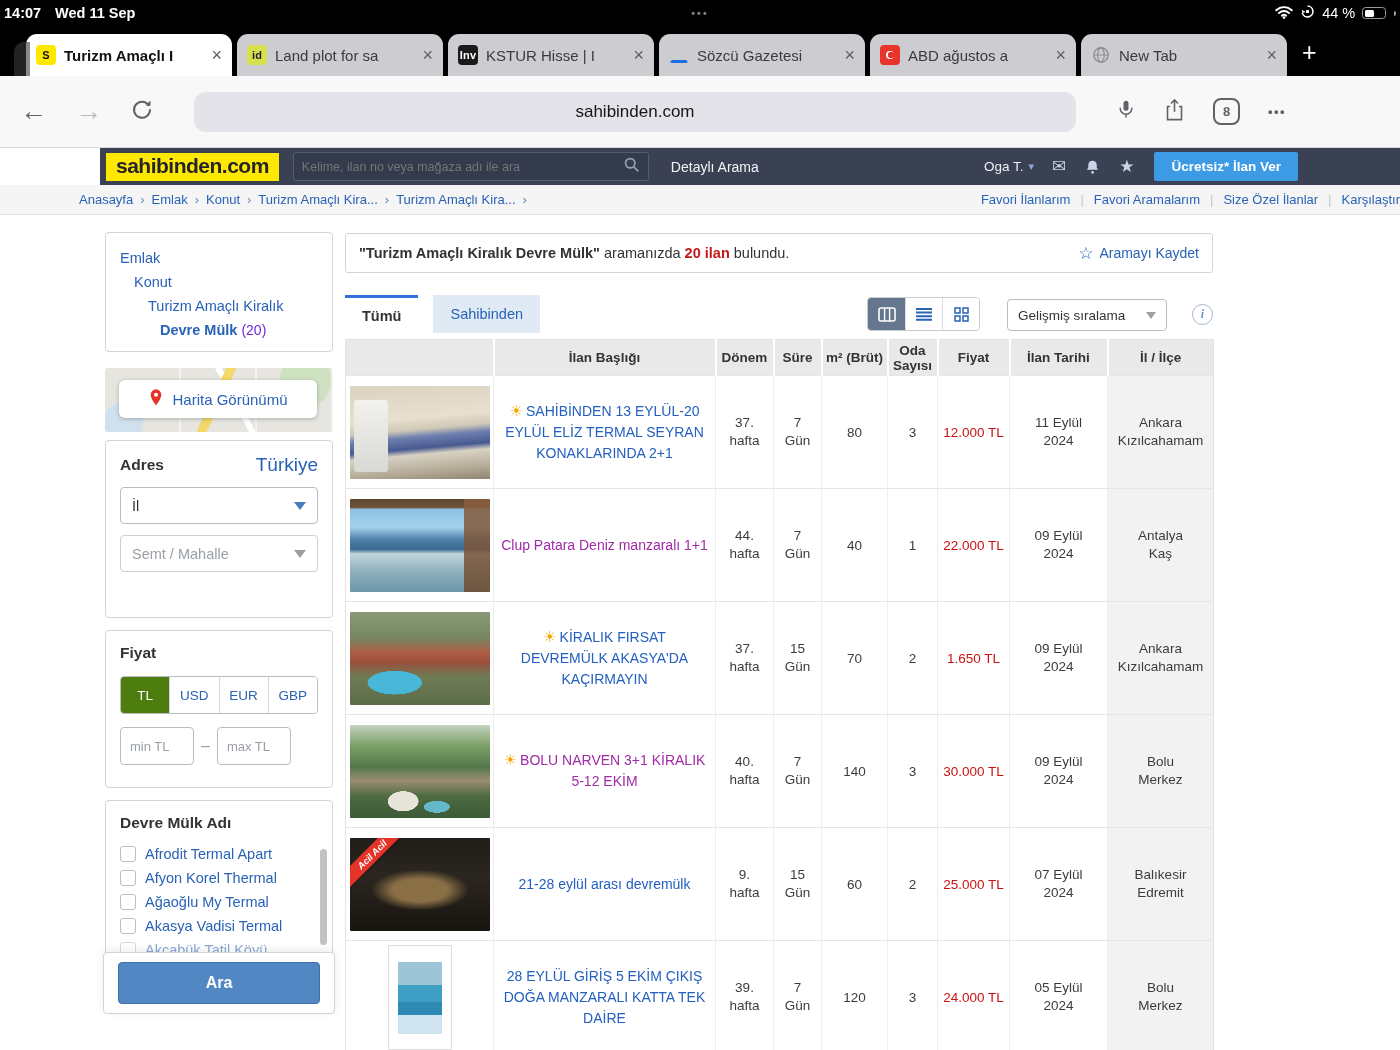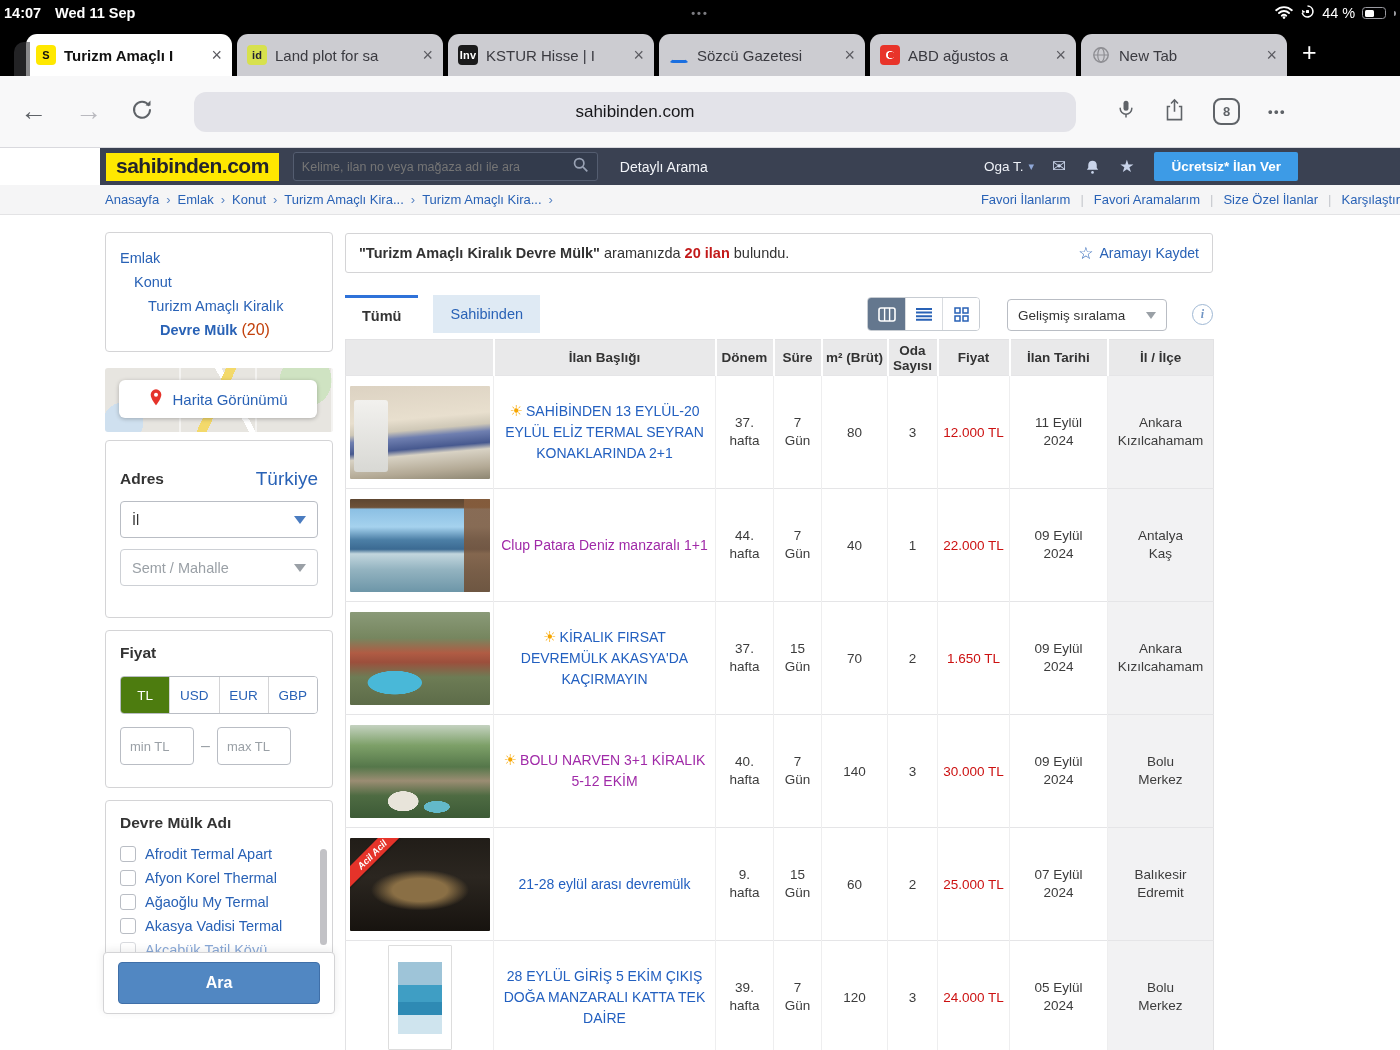--- a/index.html
+++ b/index.html
@@ -38,64 +38,64 @@
   .nav-arrow { font-size:27px; color:#5f6368; }
   .nav-arrow.disabled { color:#b9b9bf; }
   .url-pill { flex:1; max-width:882px; height:40px; background:#e3e3e9; border-radius:12px; display:flex; align-items:center; justify-content:center; margin:0 12px; }
   .url-text { font-size:17px; color:#17171a; }
   .tabcount { width:27px; height:27px; border:2px solid #5f6368; border-radius:8px; color:#5f6368; font-size:13px; font-weight:600; display:flex; align-items:center; justify-content:center; }
   .tb-ellipsis { color:#5f6368; font-size:13px; letter-spacing:1.5px; font-weight:700; }
 
   
   .site-header { position:absolute; left:100px; top:148px; width:1300px; height:37px; background:#3a4152; display:flex; align-items:center; padding:0 6px; }
   .sh-logo { background:#ffe800; color:#23242c; font-weight:700; font-size:21px; padding:1px 10px 3px; letter-spacing:-.5px; margin-right:14px; }
-  .sh-search { width:305px; height:29px; background:#333b4c; border:1px solid #545d70; border-radius:3px; display:flex; align-items:center; padding:0 8px; }
+  .sh-search { width:356px; height:29px; background:#333b4c; border:1px solid #545d70; border-radius:3px; display:flex; align-items:center; padding:0 8px; }
   .sh-search input { flex:1; background:transparent; border:none; outline:none; color:#97a0b3; font-size:12.5px; font-family:inherit; }
   .sh-detayli { color:#f2f4f8; font-size:14px; margin-left:22px; }
   .sh-spacer { flex:1; }
   .sh-user { color:#eef1f7; font-size:13.5px; display:flex; align-items:center; gap:5px; }
   .sh-user .caret { color:#8fa7d6; font-size:11px; }
   .sh-ic { color:#c9d4ea; font-size:17px; margin-left:18px; display:flex; align-items:center; }
   .sh-post { background:#3d9be6; color:#fff; font-weight:700; font-size:13.5px; padding:7px 17px; border-radius:2px; margin-left:20px; margin-right:96px; white-space:nowrap; }
 
   
   .crumb-bar { position:absolute; left:0; top:185px; width:1400px; height:30px; background:#f5f5f6; border-bottom:1px solid #e3e3e5; display:flex; align-items:center; font-size:13px; }
-  .crumbs { margin-left:105px; display:flex; align-items:center; gap:7px; }
+  .crumbs { margin-left:79px; display:flex; align-items:center; gap:7px; }
   .crumb { color:#2962b6; }
   .crumb-sep { color:#5b86c4; font-size:13px; }
   .crumb-links { margin-left:auto; display:flex; align-items:center; gap:10px; padding-right:0; white-space:nowrap; }
   .crumb-links a { color:#2962b6; text-decoration:none; }
   .pipe { color:#c4c7cc; }
 
   
   .content { position:absolute; left:0; top:215px; width:1400px; height:835px; background:#fff; overflow:hidden; }
   .sidebar { position:absolute; left:105px; top:0; width:228px; }
   .box { border:1px solid #d4d4d6; border-radius:4px; background:#fff; }
 
   .cat-box { margin-top:17px; padding:13px 14px; height:120px; }
   .cat-box a { display:block; color:#2962b6; font-size:14.5px; text-decoration:none; line-height:24px; }
   .cat-l1 { padding-left:0; }
   .cat-l2 { padding-left:14px; }
   .cat-l3 { padding-left:28px; }
   .cat-l4 { padding-left:40px; font-weight:700; }
-  .cat-count { color:#c2410c; font-size:16px; font-weight:400; }
+  .cat-count { color:#6d28d9; font-size:14px; font-weight:400; }
 
   .map-preview { margin-top:16px; width:228px; height:64px; border-radius:3px; position:relative; overflow:hidden;
     background:
       linear-gradient(115deg, transparent 47%, #f3d96b 47% 51%, transparent 51%),
       linear-gradient(62deg, transparent 55%, #fff 55% 57.5%, transparent 57.5%),
       radial-gradient(circle 26px at 88% 20%, #cfe3c2 0 100%, transparent 100%),
       radial-gradient(circle 20px at 8% 85%, #cfe0ef 0 100%, transparent 100%),
       linear-gradient(0deg, #e7e5e0, #e7e5e0);
   }
   .map-preview::after { content:""; position:absolute; inset:0;
       background:repeating-linear-gradient(90deg, transparent 0 74px, rgba(255,255,255,.55) 74px 76px); }
   .map-btn { position:absolute; left:14px; right:16px; top:12px; height:38px; background:#fff; border-radius:6px; box-shadow:0 1px 4px rgba(0,0,0,.25); display:flex; align-items:center; justify-content:center; gap:8px; color:#2962b6; font-size:15px; z-index:2; }
 
-  .adres-box { margin-top:8px; padding:27px 14px; height:178px; }
+  .adres-box { margin-top:8px; padding:13px 14px; height:178px; }
   .f-title { font-size:15.5px; font-weight:700; color:#333; }
   .adres-head { display:flex; justify-content:space-between; align-items:center; }
   .adres-head a { color:#2962b6; font-size:19px; text-decoration:none; }
   .sel { margin-top:11px; height:37px; border:1px solid #b9bdc4; border-radius:4px; background:#fff; display:flex; align-items:center; justify-content:space-between; padding:0 11px; font-size:14.5px; color:#333; }
   .sel.disabled { color:#9aa0a6; border-color:#cdd0d5; }
   .tri { width:0; height:0; border-left:6px solid transparent; border-right:6px solid transparent; border-top:8px solid #4a7cc0; }
   .sel.disabled .tri { border-top-color:#9aa0a6; }
 
   .fiyat-box { margin-top:12px; padding:13px 14px; height:158px; }
   .cur-group { margin-top:14px; display:flex; border:1px solid #b9bdc4; border-radius:4px; overflow:hidden; height:38px; }

